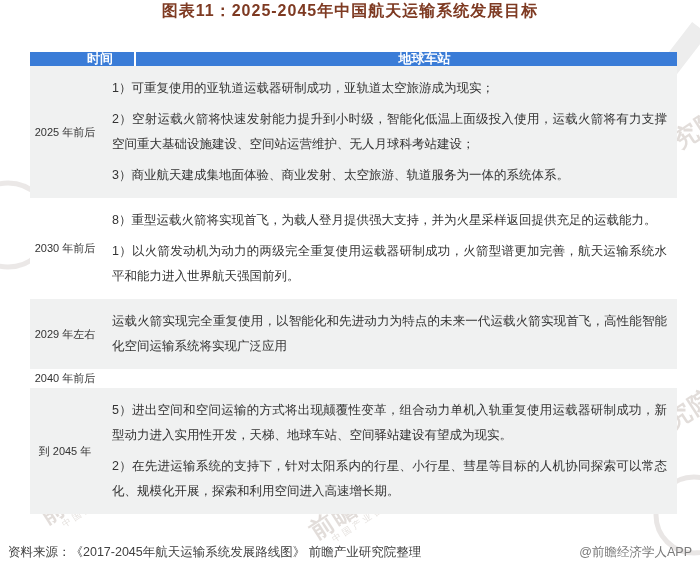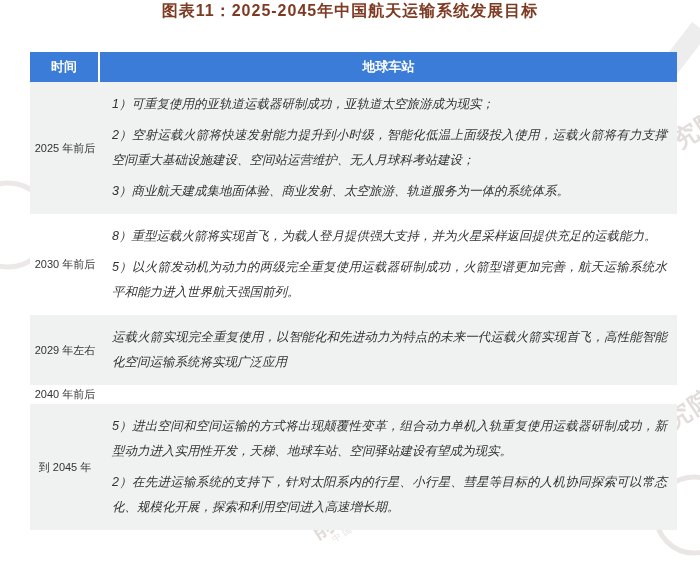--- a/index.html
+++ b/index.html
@@ -22,30 +22,30 @@
     font-size:16px;font-weight:bold;color:#7e3a22;letter-spacing:1px;
     position:relative;z-index:2;
   }
   
   .tbl{
     position:relative;z-index:1;
     margin:30px 23px 0 30px;width:647px;
     font-size:12.5px;
   }
   .thead{display:flex;background:#3a7cd7;color:#fff;font-weight:bold;font-size:13px;}
-  .th{display:flex;align-items:center;justify-content:center;height:30px;}
+  .th{display:flex;align-items:center;justify-content:center;height:14px;padding-left:36px;}
   .th-time{width:68px;border-right:2px solid #fff;}
   .th-goal{flex:1;}
   .tr{display:flex;background:#fff;}
   .tr.alt{background:#f0f1f1;}
   .td-time{
     width:70px;display:flex;align-items:center;justify-content:center;
     text-align:center;color:#333;font-size:11px;padding:2px 0;
   }
-  .td-goals{flex:1;padding:7px 10px 7px 12px;font-style:italic;}
+  .td-goals{flex:1;padding:7px 10px 7px 12px;}
   .td-goals p{
     margin:6px 0;line-height:25px;text-align:justify;color:#333;
   }
   .td-goals p:first-child{margin-top:3px;}
   .td-goals p:last-child{margin-bottom:3px;}
   
   .footer{
     position:absolute;left:0;right:0;bottom:12px;z-index:2;
     display:flex;justify-content:space-between;align-items:center;
     padding:0 8px;font-size:12.5px;
@@ -113,21 +113,21 @@
         <p>1）可重复使用的亚轨道运载器研制成功，亚轨道太空旅游成为现实；</p>
         <p>2）空射运载火箭将快速发射能力提升到小时级，智能化低温上面级投入使用，运载火箭将有力支撑空间重大基础设施建设、空间站运营维护、无人月球科考站建设；</p>
         <p>3）商业航天建成集地面体验、商业发射、太空旅游、轨道服务为一体的系统体系。</p>
       </div>
     </div>
 
     <div class="tr">
       <div class="td-time">2030 年前后</div>
       <div class="td-goals">
         <p>8）重型运载火箭将实现首飞，为载人登月提供强大支持，并为火星采样返回提供充足的运载能力。</p>
-        <p>5）以火箭发动机为动力的两级完全重复使用运载器研制成功，火箭型谱更加完善，航天运输系统水平和能力进入世界航天强国前列。</p>
+        <p>1）以火箭发动机为动力的两级完全重复使用运载器研制成功，火箭型谱更加完善，航天运输系统水平和能力进入世界航天强国前列。</p>
       </div>
     </div>
 
     <div class="tr alt">
       <div class="td-time">2029 年左右</div>
       <div class="td-goals">
         <p>运载火箭实现完全重复使用，以智能化和先进动力为特点的未来一代运载火箭实现首飞，高性能智能化空间运输系统将实现广泛应用</p>
       </div>
     </div>
 
@@ -137,14 +137,18 @@
 
     <div class="tr alt">
       <div class="td-time">到 2045 年</div>
       <div class="td-goals">
         <p>5）进出空间和空间运输的方式将出现颠覆性变革，组合动力单机入轨重复使用运载器研制成功，新型动力进入实用性开发，天梯、地球车站、空间驿站建设有望成为现实。</p>
         <p>2）在先进运输系统的支持下，针对太阳系内的行星、小行星、彗星等目标的人机协同探索可以常态化、规模化开展，探索和利用空间进入高速增长期。</p>
       </div>
     </div>
   </div>
 
+  <div class="footer">
+    <span class="src">资料来源：《2017-2045年航天运输系统发展路线图》 前瞻产业研究院整理</span>
+    <span class="credit">@前瞻经济学人APP</span>
+  </div>
 
 </div>
 
 </body></html>

